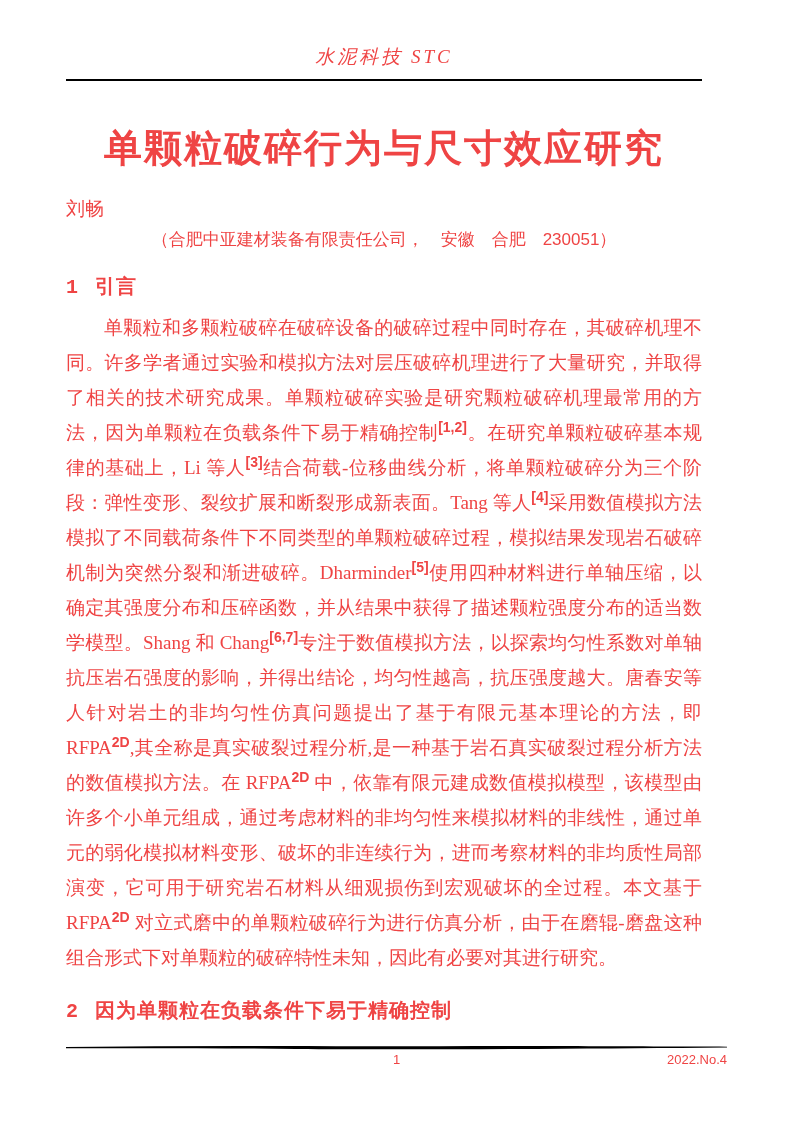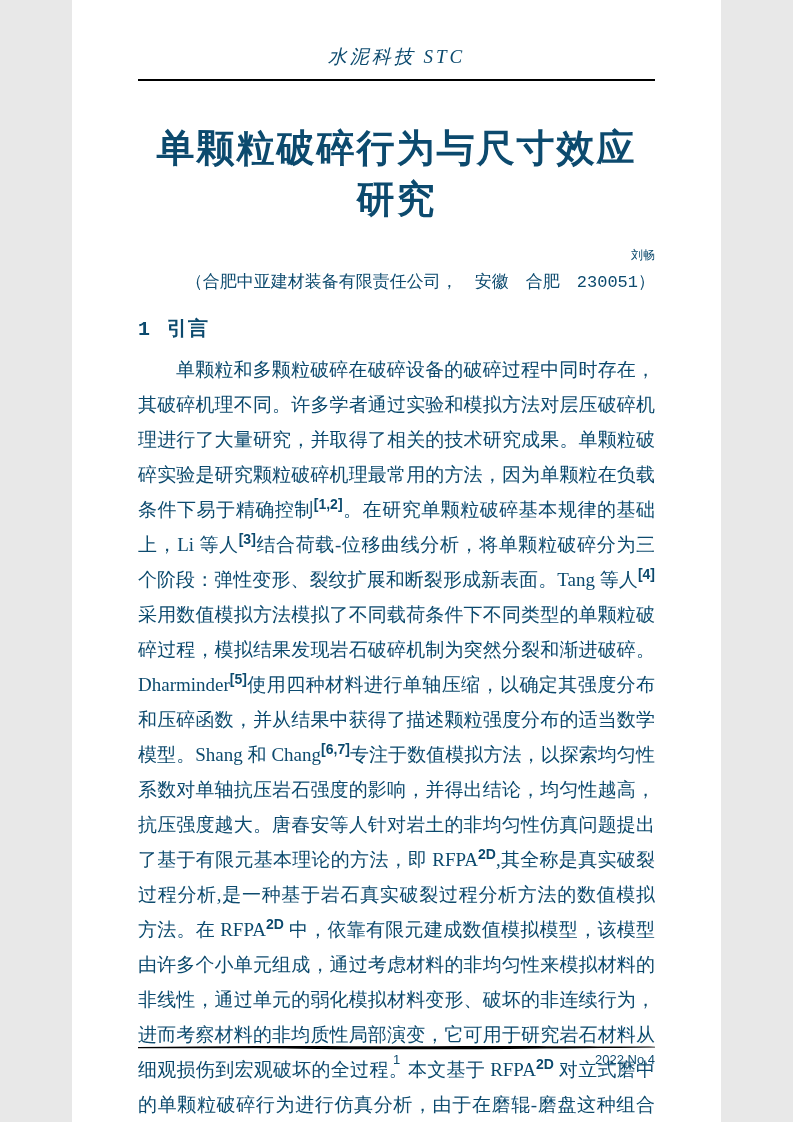--- a/index.html
+++ b/index.html
@@ -2,27 +2,27 @@
 <html><head>
 <meta charset="utf-8">
 <style>
   html, body {
     margin: 0;
     padding: 0;
     background: #e8e8e8;
   }
   .page {
     position: relative;
-    width: 649px;
+    width: 793px;
     height: 1122px;
     margin: 0 auto;
     background: #ffffff;
     box-sizing: border-box;
-    padding: 44px 66px 0 66px;
-    color: #0c4a6e;
+    padding: 44px 91px 0 66px;
+    color: #ef4444;
     overflow: hidden;
   }
   .journal-header {
     text-align: center;
     font-family: "Liberation Serif", "DejaVu Serif", serif;
     font-size: 19px;
     letter-spacing: 3px;
     font-style: italic;
   }
   .header-rule {
@@ -33,28 +33,28 @@
   .paper-title {
     margin: 42px 0 0 0;
     text-align: center;
     font-family: "Liberation Sans", "DejaVu Sans", sans-serif;
     font-size: 38px;
     font-weight: bold;
     letter-spacing: 2px;
   }
   .author-line {
     margin-top: 22px;
-    text-align: right;
+    text-align: left;
     font-family: "Liberation Serif", "DejaVu Serif", serif;
-    font-size: 12px;
+    font-size: 19px;
   }
   .affiliation-line {
     margin-top: 6px;
-    text-align: right;
-    font-family: Liberation Mono, monospace;
+    text-align: center;
+    font-family: Liberation Sans, sans-serif;
     font-size: 17px;
   }
   .section-heading {
     margin: 22px 0 0 0;
     font-family: Liberation Mono, monospace;
     font-size: 20px;
     font-weight: bold;
     letter-spacing: 1px;
   }
   .section-heading .sec-num {

